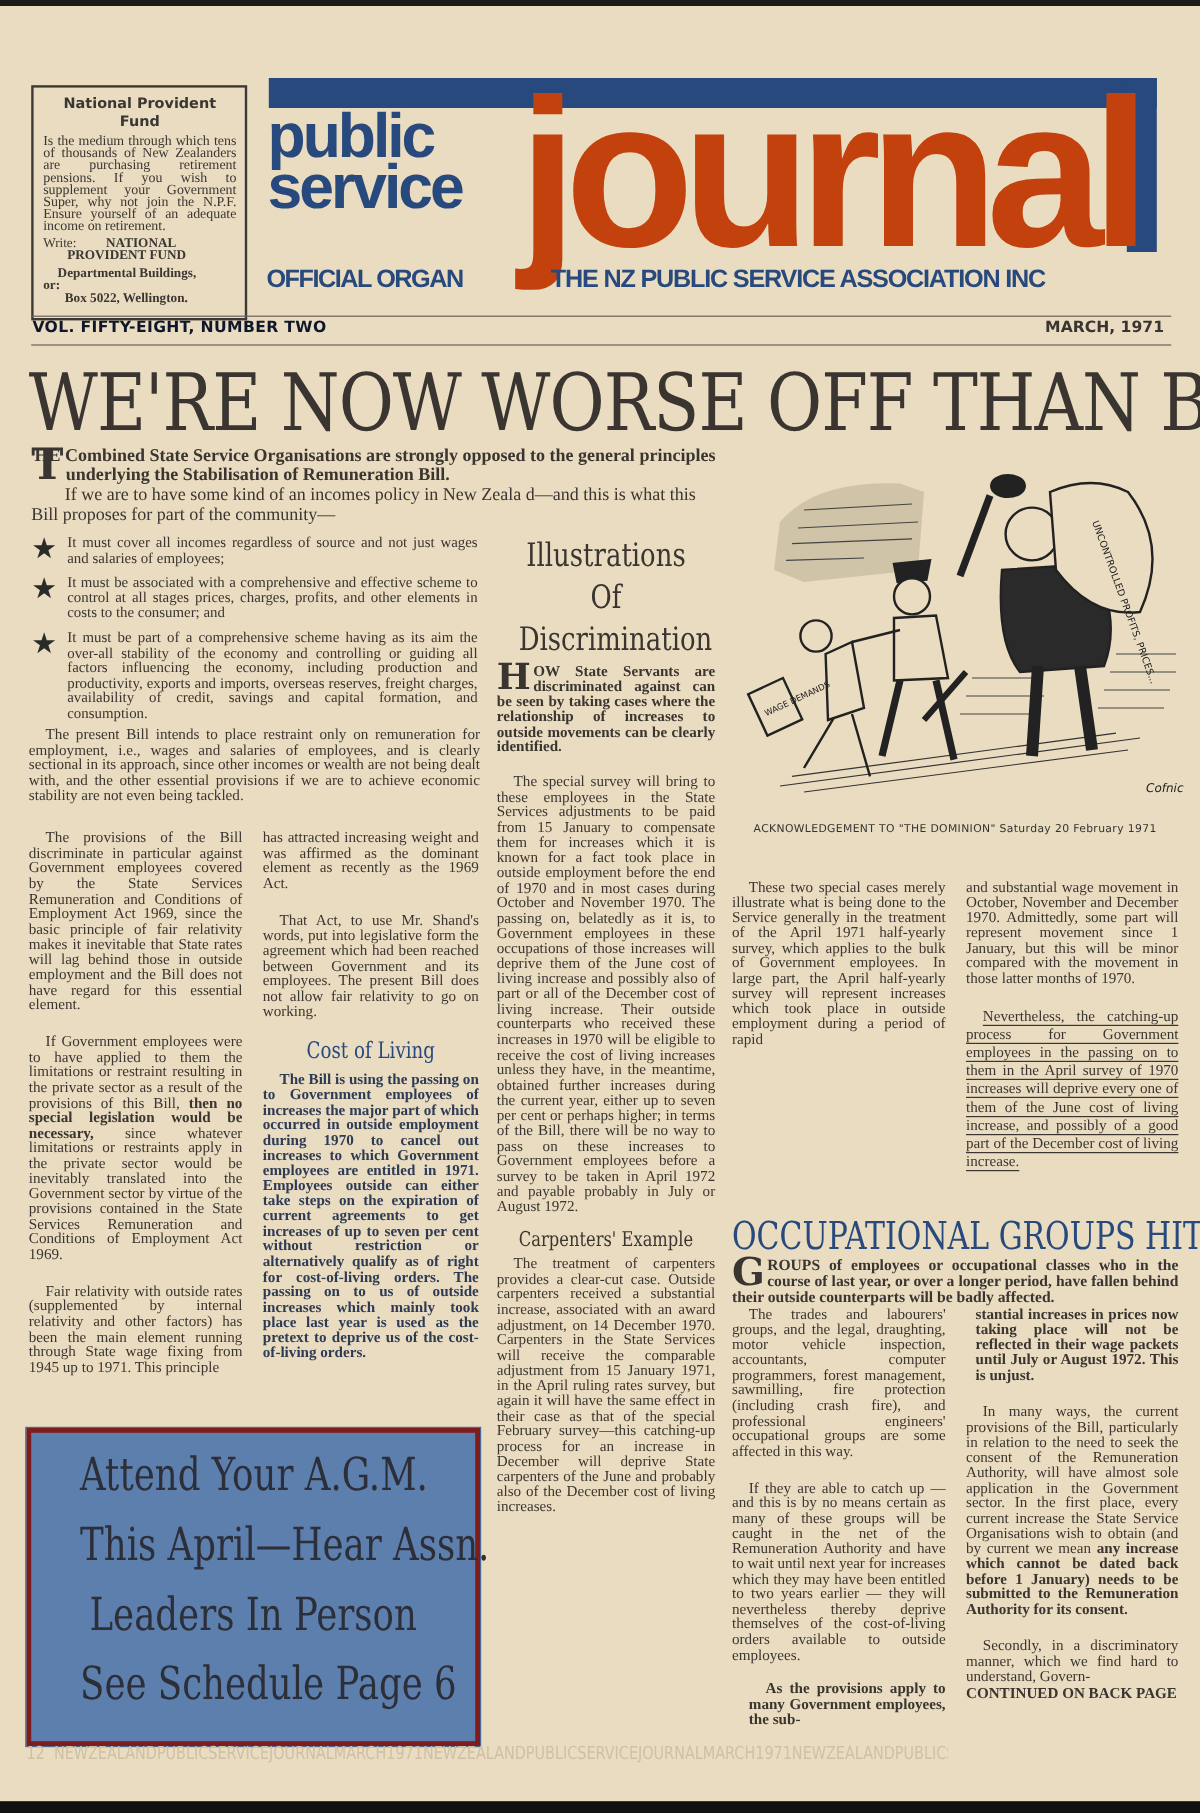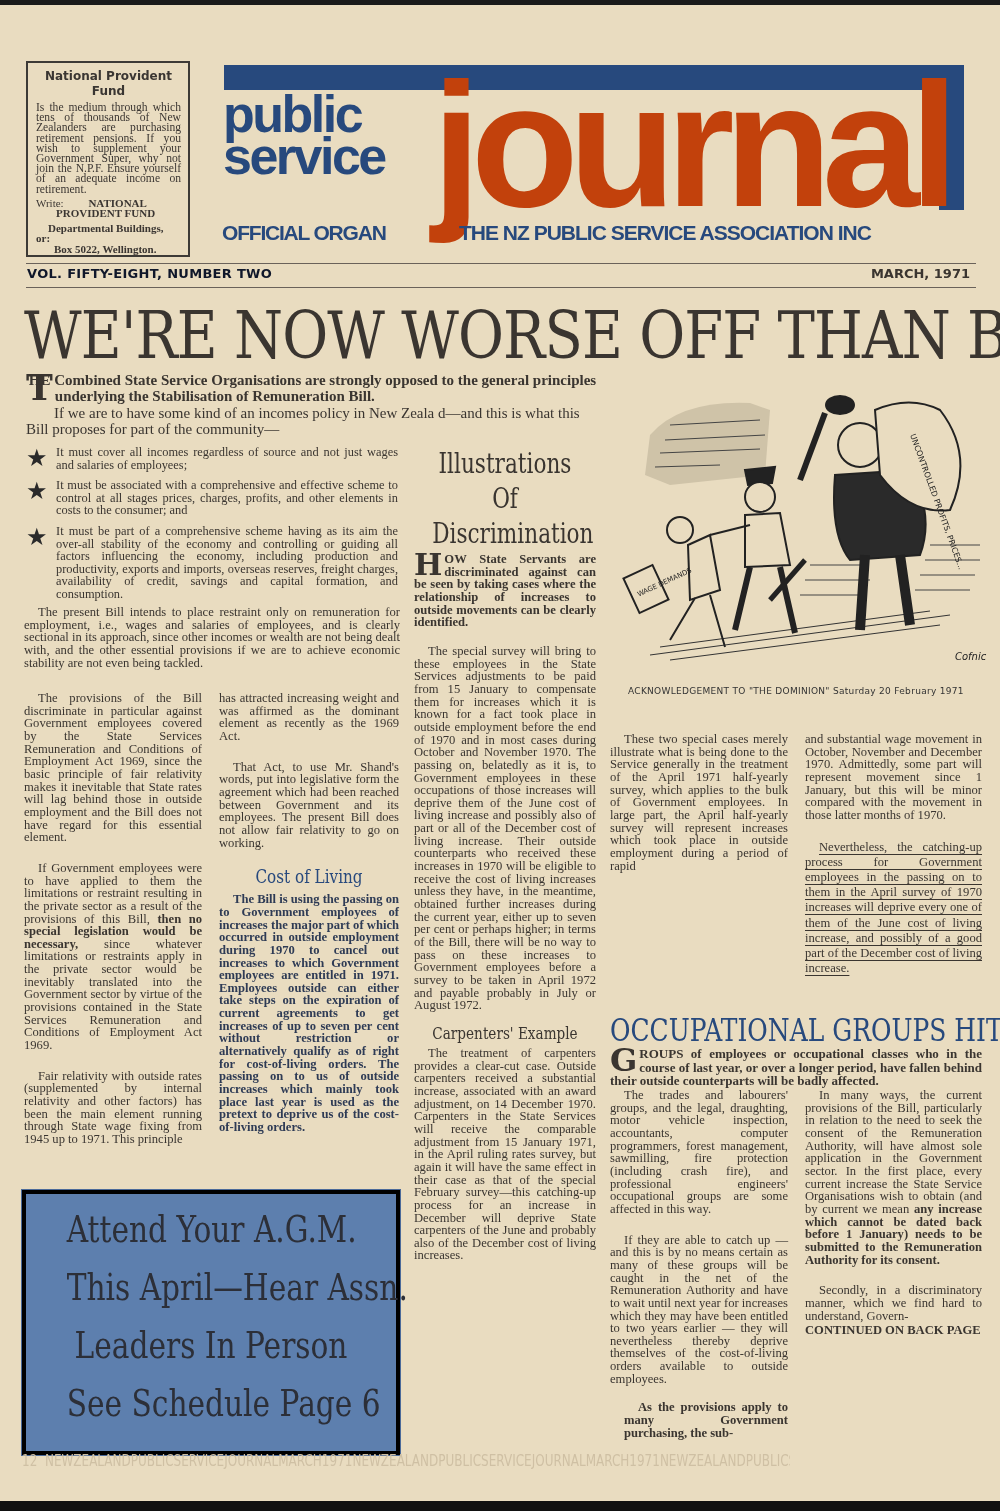--- a/index.html
+++ b/index.html
@@ -9,21 +9,21 @@
     font-family: "DejaVu Serif", "Liberation Serif", serif;
     color: #3a3430;
     position: relative;
   }
   .topbar { position: absolute; left: 0; top: 0; width: 1000px; height: 5px; background: #1a1a1a; }
   .botbar { position: absolute; left: 0; bottom: 0; width: 1000px; height: 10px; background: #111; }
   .abs { position: absolute; }
 
   
   .npf {
-    left: 26px; top: 61px; width: 164px; height: 196px;
+    left: 26px; top: 71px; width: 180px; height: 196px;
     border: 2px solid #3d3a36; box-sizing: border-box; padding: 6px 7px 14px 8px;
     font-size: 9.6px; line-height: 10.1px; color: #3b3632;
   }
   .npf .title { font-family: "DejaVu Sans", sans-serif; font-weight: bold; text-align: center; font-size: 12px; line-height: 15px; margin-bottom: 4px; color: #3a3632; }
   .npf .body { text-align: justify; font-family: "Liberation Serif", serif; font-size: 11.6px; line-height: 10.2px; }
   .npf .write { font-family: "Liberation Serif", serif; font-size: 11px; line-height: 10.5px; margin-top: 3px; }
   .npf .write b { font-weight: bold; }
   .npf .line { display: block; }
   .npf .indent { padding-left: 20px; }
 
@@ -74,21 +74,21 @@
   .col p.noind { text-indent: 0; }
   .col p.bold { font-weight: bold; }
   .bold { font-weight: bold; }
   .ul { text-decoration: underline; text-decoration-thickness: 1px; text-underline-offset: 3px; }
 
   .subhead { font-family: "DejaVu Serif", serif; text-align: center; color: #3a3530; transform: scaleX(0.8); }
   .subhead-blue { color: #27497d; }
 
   .agm {
     left: 22px; top: 1190px; width: 378px; height: 265px; box-sizing: border-box;
-    background: #5d7fae; border: 4px solid #000000;
+    background: #5d7fae; border: 4px solid #7f1d1d;
     outline: 1px solid #4b6a99;
   }
   .agm .line {
     font-family: "DejaVu Serif", serif; color: #2c2f38; font-size: 38px; line-height: 58px;
     text-align: center; transform: scaleX(0.78); white-space: nowrap;
   }
   .footer-ghost { left: 22px; top: 1452px; width: 960px; font-family: "DejaVu Sans", sans-serif; font-size: 15px; color: #cfc0a4; letter-spacing: 0; white-space: nowrap; overflow: hidden; transform: scaleX(0.8); transform-origin: left; }
 
   .cartoon { left: 610px; top: 385px; width: 385px; height: 300px; }
   .caption { left: 628px; top: 686px; font-family: "DejaVu Sans", sans-serif; font-size: 9px; color: #333; letter-spacing: 0.3px; white-space: nowrap; }
@@ -234,24 +234,25 @@
 </div>
 
 <div class="abs subhead subhead-blue" style="left:610px;top:1010px;width:372px;font-size:32px;line-height:40px;transform:scaleX(0.78);transform-origin:left;white-space:nowrap;">OCCUPATIONAL GROUPS HIT</div>
 <div class="abs col bold" style="left:610px;top:1047px;width:372px;font-size:13px;line-height:13.5px;">
   <span class="dropcap" style="font-size:32px;line-height:26px;">G</span><span>ROUPS of employees or occupational classes who in the course of last year, or over a longer period, have fallen behind their outside counterparts will be badly affected.</span>
 </div>
 
 <div class="abs col" style="left:610px;top:1089px;width:178px;">
   <p style="margin-bottom:18px;">The trades and labourers' groups, and the legal, draughting, motor vehicle inspection, accountants, computer programmers, forest management, sawmilling, fire protection (including crash fire), and professional engineers' occupational groups are some affected in this way.</p>
   <p style="margin-bottom:16px;">If they are able to catch up —and this is by no means certain as many of these groups will be caught in the net of the Remuneration Authority and have to wait until next year for increases which they may have been entitled to two years earlier — they will nevertheless thereby deprive themselves of the cost-of-living orders available to outside employees.</p>
-  <p class="bold" style="padding-left:14px;">As the provisions apply to many Government purchasing, the sub-</p>
+  <p class="bold" style="padding-left:14px;">As the provisions apply to many Government employees, the sub-</p>
 </div>
 
 <div class="abs col" style="left:805px;top:1089px;width:177px;">
+  <p class="noind bold" style="margin-bottom:18px;padding-left:8px;">stantial increases in prices now taking place will not be reflected in their wage packets until July or August 1972. This is unjust.</p>
   <p style="margin-bottom:18px;"><span>In many ways, the current provisions of the Bill, particularly in relation to the need to seek the consent of the Remuneration Authority, will have almost sole application in the Government sector. In the first place, every current increase the State Service Organisations wish to obtain (and by current we mean</span> <span class="bold">any increase which cannot be dated back before 1 January) needs to be submitted to the Remuneration Authority for its consent.</span></p>
   <p style="margin-bottom:2px;">Secondly, in a discriminatory manner, which we find hard to understand, Govern-</p>
   <div class="continued">CONTINUED ON BACK PAGE</div>
 </div>
 
 <div class="abs agm">
   <div style="padding-top:6px;">
     <div class="line">Attend Your A.G.M.</div>
     <div class="line">This April—Hear Assn.</div>
     <div class="line">Leaders In Person</div>

